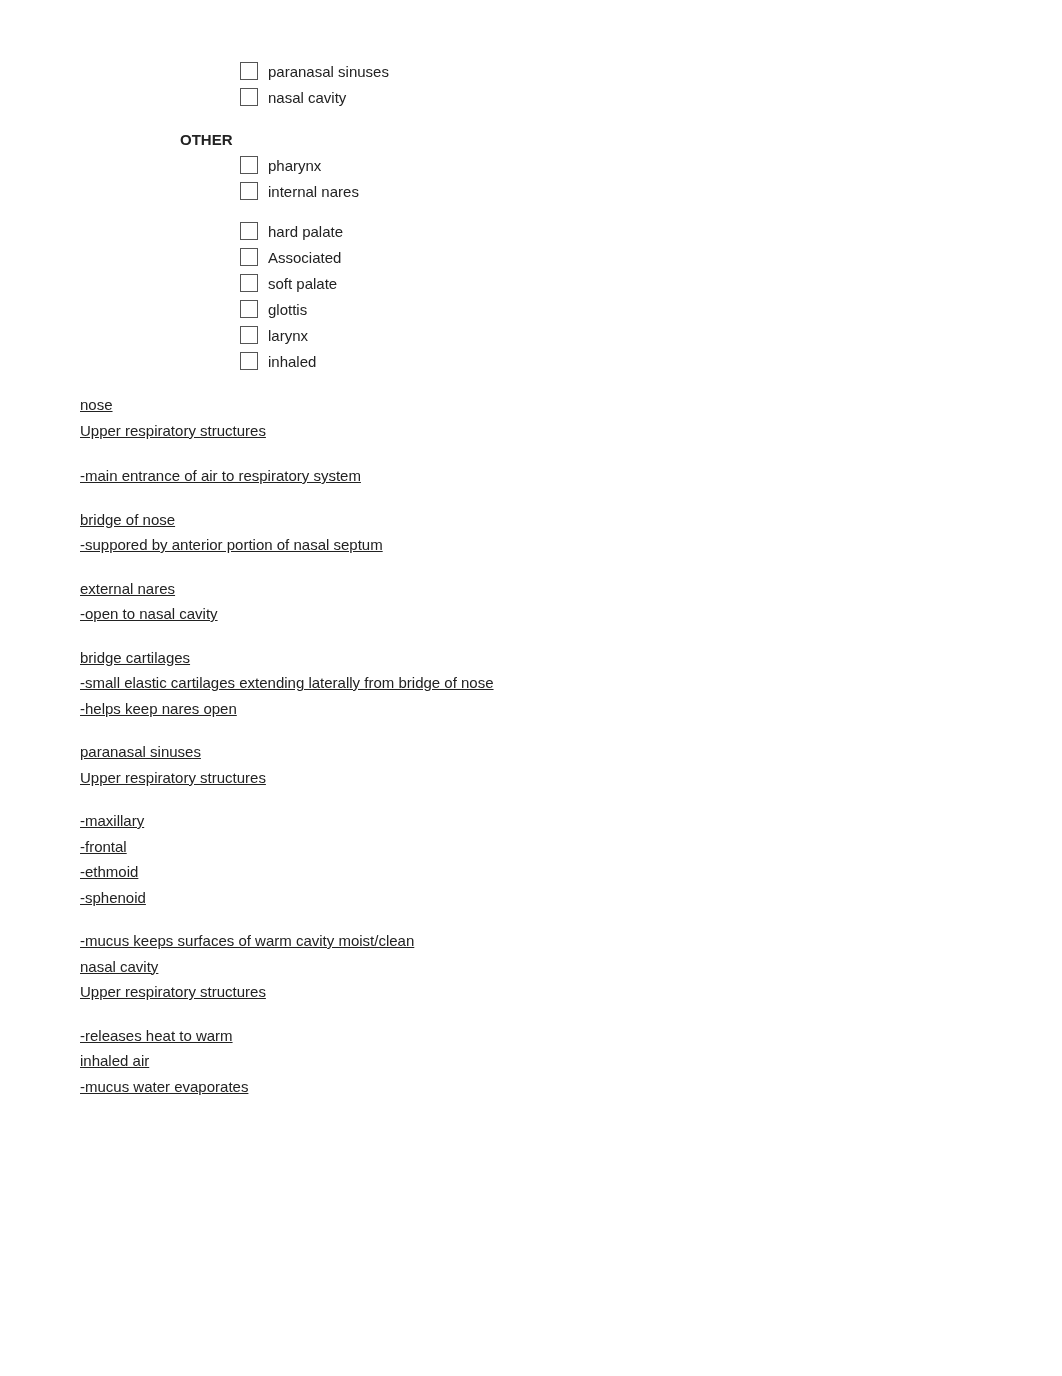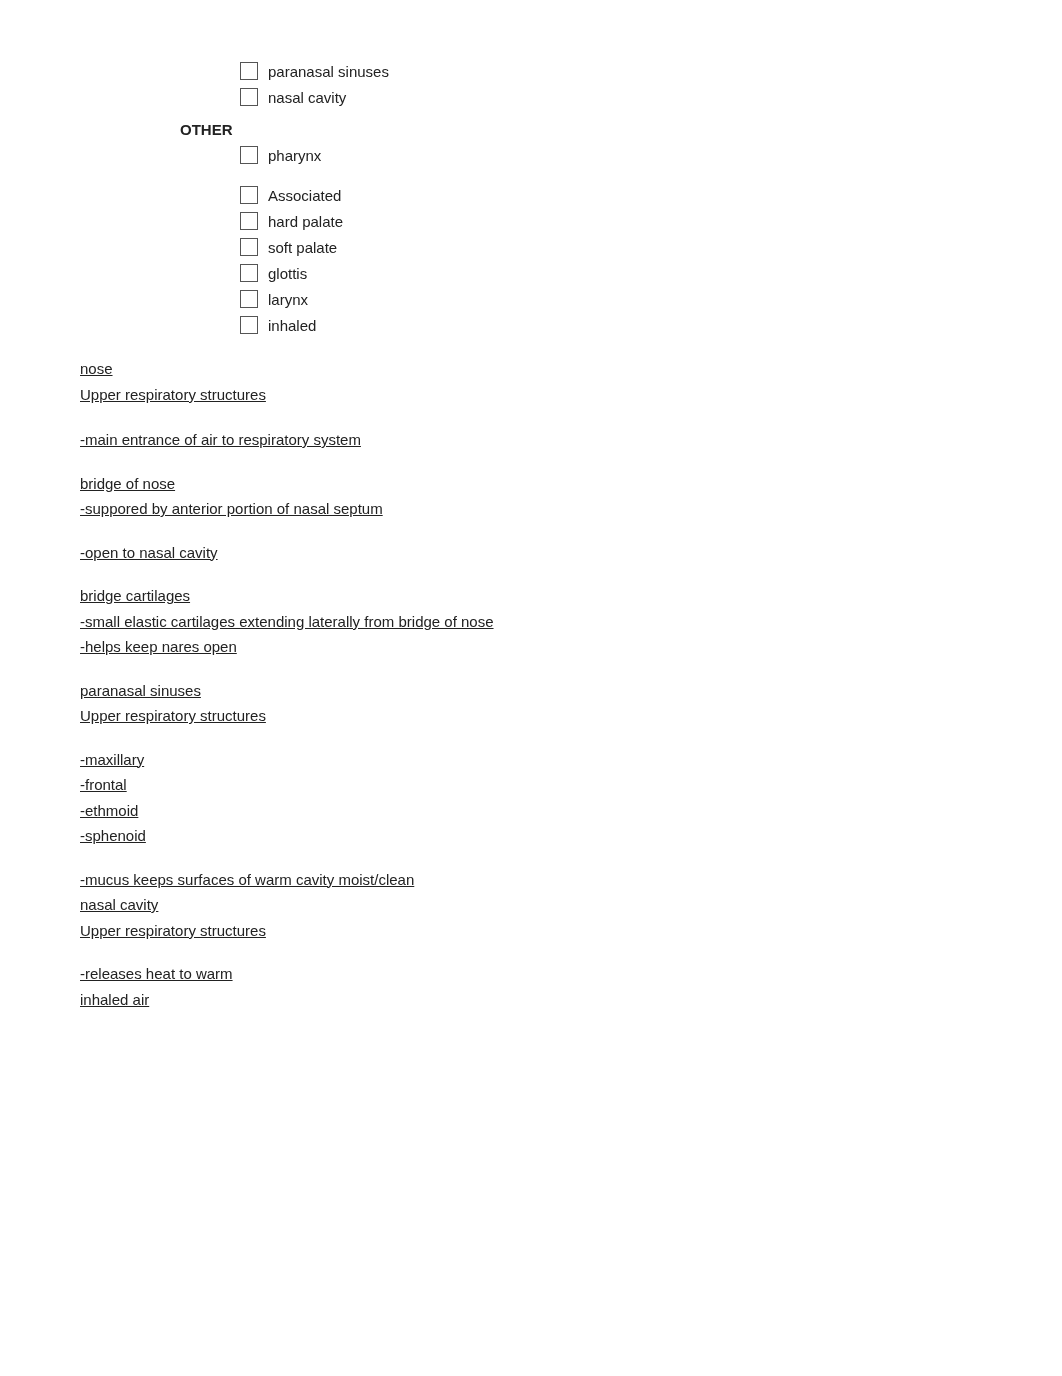--- a/index.html
+++ b/index.html
@@ -37,21 +37,21 @@
       margin-right: 10px;
       margin-top: 2px;
       flex-shrink: 0;
     }
     .indent-2 {
       padding-left: 160px;
     }
     .section-label {
       font-weight: bold;
       padding-left: 100px;
-      margin-top: 8px;
+      margin-top: 18px;
       margin-bottom: 2px;
     }
     .text-line {
       line-height: 1.7;
       margin-bottom: 0;
     }
     .paragraph-gap {
       margin-top: 18px;
       text-decoration: underline;
     }
@@ -72,32 +72,36 @@
     </li>
   </ul>
 
   <div class="section-label">OTHER</div>
 
   <ul class="bullet-list indent-2">
     <li class="bullet-item">
       <span class="bullet-icon"></span>
       <span>pharynx</span>
     </li>
+    <li class="bullet-item">
+      <span class="bullet-icon"></span>
+      <span>internal nares</span>
+    </li>
   </ul>
 
   <div style="margin-top: 16px;"></div>
 
   <ul class="bullet-list indent-2">
     <li class="bullet-item">
       <span class="bullet-icon"></span>
-      <span>Associated</span>
+      <span>hard palate</span>
     </li>
     <li class="bullet-item">
       <span class="bullet-icon"></span>
-      <span>hard palate</span>
+      <span>Associated</span>
     </li>
     <li class="bullet-item">
       <span class="bullet-icon"></span>
       <span>soft palate</span>
     </li>
     <li class="bullet-item">
       <span class="bullet-icon"></span>
       <span>glottis</span>
     </li>
     <li class="bullet-item">
@@ -116,20 +120,21 @@
     <div style="margin-top: 20px;"></div>
     <div class="text-line">-main entrance of air to respiratory system</div>
   </div>
 
   <div class="paragraph-gap">
     <div class="text-line">bridge of nose</div>
     <div class="text-line">-suppored by anterior portion of nasal septum</div>
   </div>
 
   <div class="paragraph-gap">
+    <div class="text-line">external nares</div>
     <div class="text-line">-open to nasal cavity</div>
   </div>
 
   <div class="paragraph-gap">
     <div class="text-line">bridge cartilages</div>
     <div class="text-line">-small elastic cartilages extending laterally from bridge of nose</div>
     <div class="text-line">-helps keep nares open</div>
   </div>
 
   <div class="paragraph-gap">
@@ -146,15 +151,16 @@
 
   <div class="paragraph-gap">
     <div class="text-line">-mucus keeps surfaces of warm cavity moist/clean</div>
     <div class="text-line">nasal cavity</div>
     <div class="text-line">Upper respiratory structures</div>
   </div>
 
   <div class="paragraph-gap">
     <div class="text-line">-releases heat to warm</div>
     <div class="text-line">inhaled air</div>
+    <div class="text-line">-mucus water evaporates</div>
   </div>
 
 </div>
 
 </body></html>

